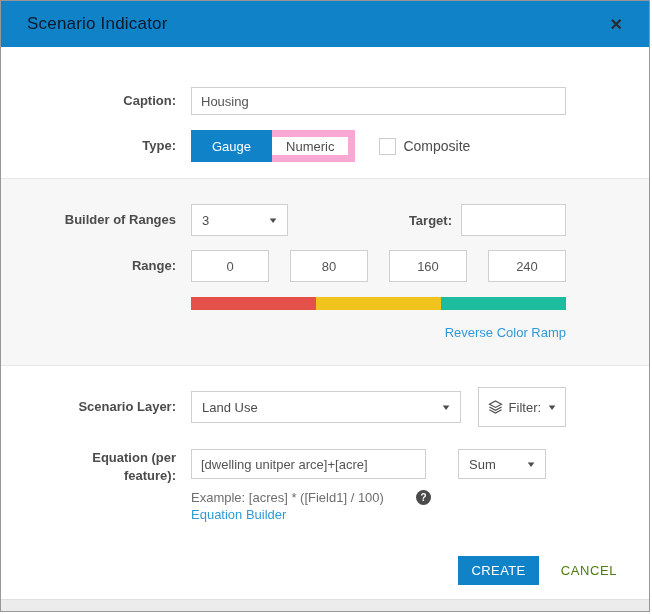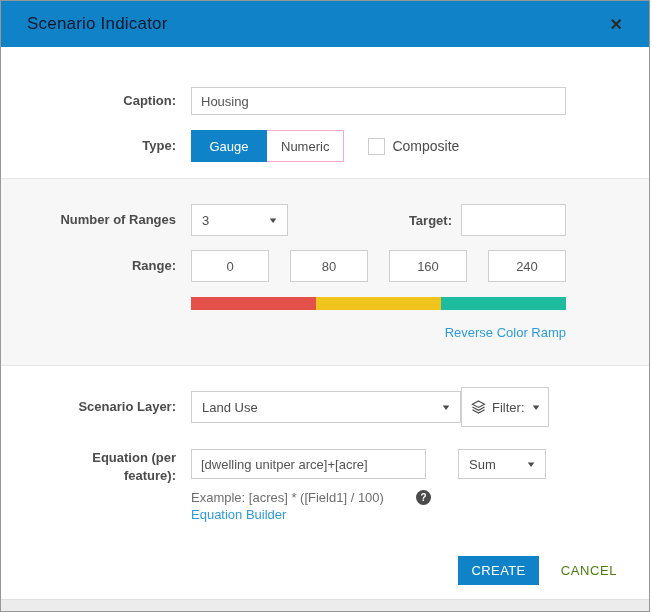--- a/index.html
+++ b/index.html
@@ -20,21 +20,21 @@
   .content{width:375px;display:flex;align-items:center;}
   input[type=text]{
     border:1px solid #CFCFCF;height:28px;box-sizing:border-box;color:#555;
     font-size:13px;font-family:"Liberation Sans",sans-serif;padding:0 9px;outline:none;background:#fff;
   }
   .caption-row{margin-top:40px;}
   .caption-row input{width:375px;}
   .type-row{margin-top:15px;margin-bottom:16px;}
   .seg{display:flex;height:32px;box-sizing:border-box;}
   .seg-btn{min-width:76px;padding:0 14px;font-size:13px;display:flex;align-items:center;
-    justify-content:center;box-sizing:border-box;cursor:pointer;border:1px solid #f9a8d4;
+    justify-content:center;box-sizing:border-box;cursor:pointer;border:7px solid #f9a8d4;
     background:#fff;color:#4C4C4C;font-family:"Liberation Sans",sans-serif;}
   .seg-btn.active{background:#0F82C8;border-color:#0F82C8;color:#fff;}
   .seg-btn + .seg-btn{border-left:none;}
   .composite{display:flex;align-items:center;margin-left:24px;}
   .checkbox{width:15px;height:15px;border:1px solid #CCC;background:#fff;cursor:pointer;}
   .composite .cb-lbl{font-size:14px;color:#4C4C4C;margin-left:7px;}
   .gray-band{background:#F7F7F7;border-top:1px solid #E6E6E6;border-bottom:1px solid #E6E6E6;
     padding:25px 0 25px 0;}
   .dd{border:1px solid #CFCFCF;background:#fff;height:32px;display:flex;align-items:center;
     justify-content:space-between;padding:0 10px;box-sizing:border-box;cursor:pointer;
@@ -47,21 +47,21 @@
   .range-row{margin-top:14px;}
   .range-row .content{justify-content:space-between;}
   .range-row input{width:78px;height:32px;text-align:center;}
   .ramp-row{margin-top:15px;}
   .ramp{width:375px;height:13px;display:flex;}
   .ramp-seg{flex:1;height:100%;}
   .reverse-row{margin-top:15px;}
   .reverse-row .content{justify-content:flex-end;}
   a.link{color:#2E9BD8;font-size:13px;text-decoration:none;cursor:pointer;}
   .layer-row{margin-top:21px;}
-  .layer-row .content{justify-content:flex-start;}
+  .layer-row .content{justify-content:space-between;}
   .layer-dd{width:270px;}
   .filter-btn{border:1px solid #CFCFCF;background:#fff;height:40px;box-sizing:border-box;
     display:flex;align-items:center;padding:0 9px;cursor:pointer;font-family:"Liberation Sans",sans-serif;}
   .filter-btn .f-lbl{font-size:13px;color:#4C4C4C;margin:0 7px 0 6px;}
   .eq-row{margin-top:22px;align-items:flex-start;}
   .eq-row .content{justify-content:space-between;align-items:flex-start;}
   .eq-row input{width:235px;height:30px;}
   .sum-dd{width:88px;margin-right:20px;height:30px;}
   .eq-sub{margin-left:190px;margin-top:6px;display:flex;align-items:center;gap:26px;}
   .example{font-size:13px;color:#6E6E6E;}
@@ -104,21 +104,21 @@
     </div>
     <div class="composite">
       <div class="checkbox"></div>
       <span class="cb-lbl">Composite</span>
     </div>
   </div>
 
   <div class="gray-band">
 
     <div class="row">
-      <div class="lbl">Number of Ranges</div>
+      <div class="lbl">Builder of Ranges</div>
       <div class="content">
         <div class="dd num-ranges-dd">
           <span>3</span>
           <span class="caret">▼</span>
         </div>
         <div class="target-group">
           <span class="t-lbl">Target:</span>
           <input type="text" value="" style="">
         </div>
       </div>

